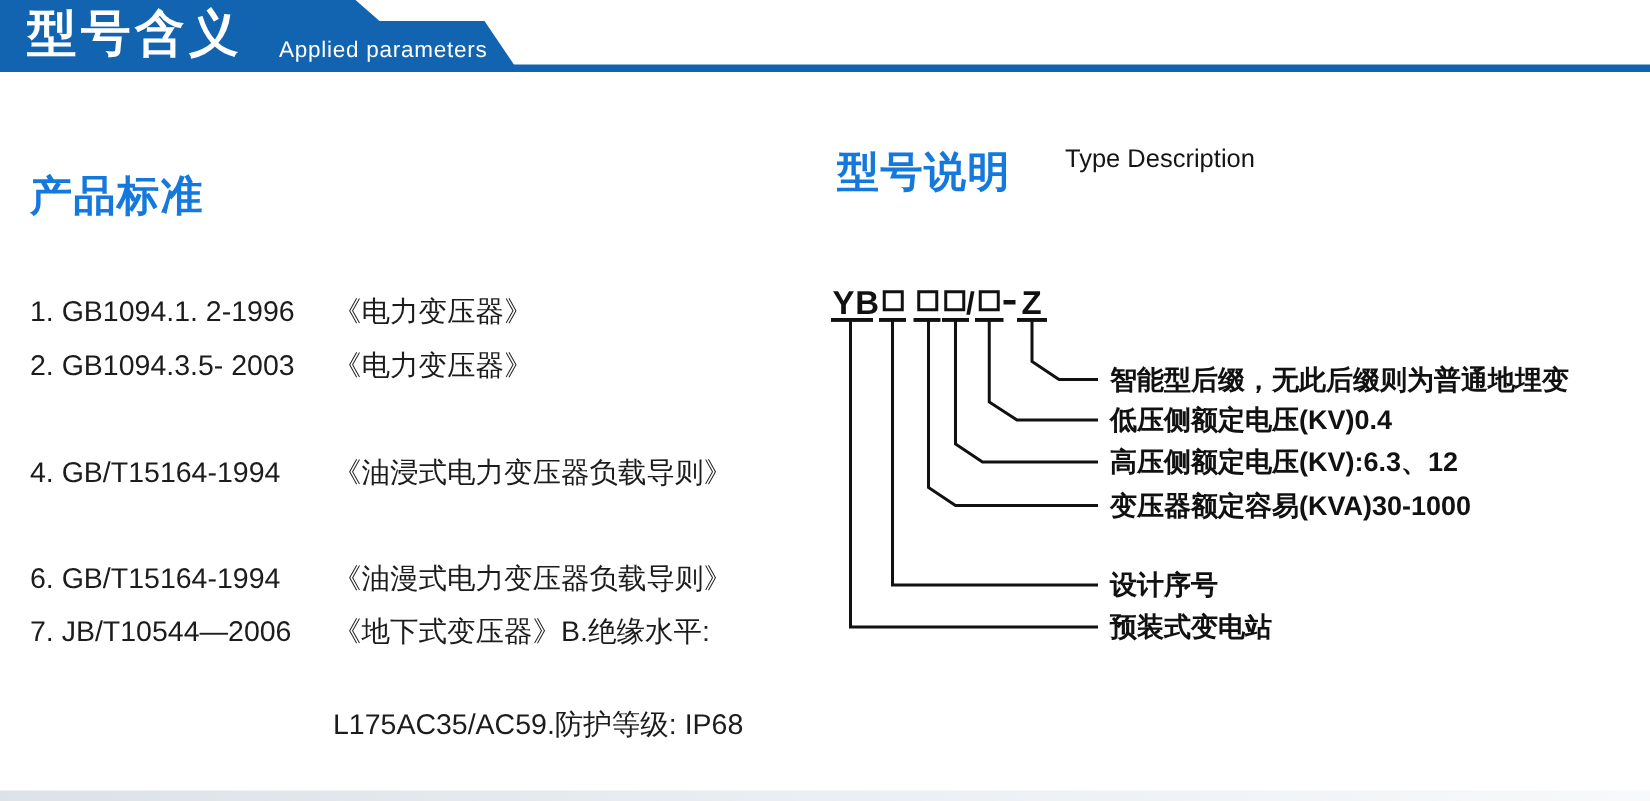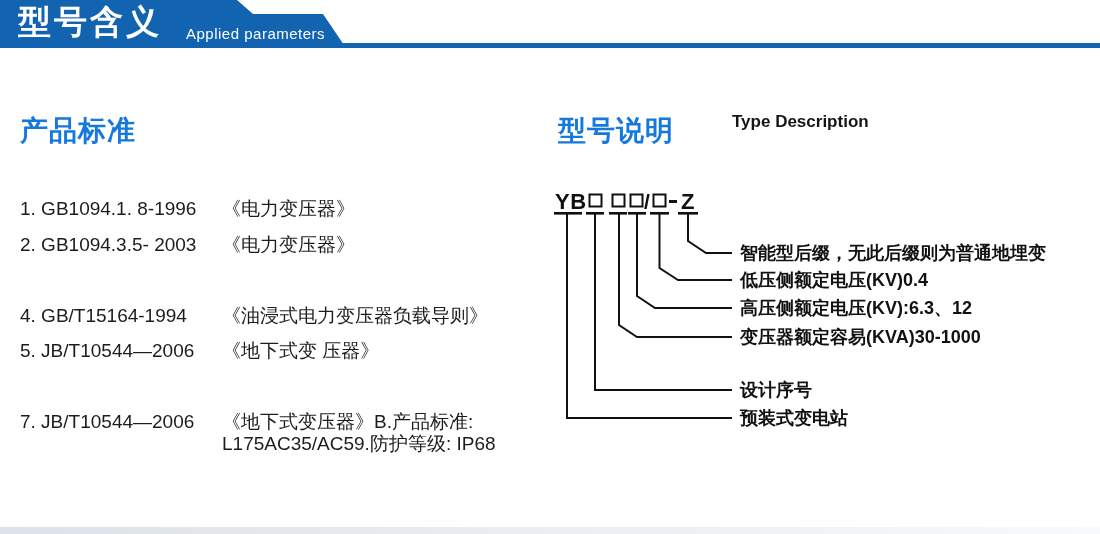--- a/index.html
+++ b/index.html
@@ -15,22 +15,22 @@
   .header-sub{
     position:absolute;left:186px;top:25px;color:#ffffff;
     font-size:15px;font-weight:400;letter-spacing:0.5px;white-space:nowrap;
   }
 
   
   .sec-title{position:absolute;display:flex;align-items:flex-start;white-space:nowrap;}
   .sec-title .zh{font-size:28px;font-weight:700;color:#1478dc;letter-spacing:1px;}
   .sec-title .en{font-size:17px;font-weight:400;color:#151515;margin-left:13px;}
   .sec-left{left:20px;top:112px;}
-  .sec-right{left:558px;top:112px;gap:44px;}
-  .sec-right .en{margin-left:14px;font-weight:bold;}
+  .sec-right{left:558px;top:96px;}
+  .sec-right .en{margin-left:36px;}
 
   
   .std-row{position:absolute;left:20px;white-space:nowrap;color:#1c1c1c;font-size:19px;line-height:24px;}
   .std-row .code{display:inline-block;min-width:202px;}
   .std-cont{position:absolute;left:222px;white-space:nowrap;color:#1c1c1c;font-size:19px;line-height:24px;}
 
   
   .diagram-svg{position:absolute;left:540px;top:185px;width:560px;height:335px;display:block;}
   .diagram-svg text{fill:#111111;}
   .code-txt{font-family:"Liberation Sans","DejaVu Sans",sans-serif;font-weight:700;}
@@ -56,35 +56,35 @@
 
   <div class="sec-title sec-left">
     <span class="zh">产品标准</span>
   </div>
   <div class="sec-title sec-right">
     <span class="zh">型号说明</span>
     <span class="en">Type Description</span>
   </div>
 
   <div class="std-row" style="top:197px;">
-    <span class="code">1. GB1094.1. 8-1996</span><span>《电力变压器》</span>
+    <span class="code">1. GB1094.1. 2-1996</span><span>《电力变压器》</span>
   </div>
   <div class="std-row" style="top:233px;">
     <span class="code">2. GB1094.3.5- 2003</span><span>《电力变压器》</span>
   </div>
   <div class="std-row" style="top:304px;">
     <span class="code">4. GB/T15164-1994</span><span>《油浸式电力变压器负载导则》</span>
   </div>
-  <div class="std-row" style="top:339px;">
-    <span class="code">5. JB/T10544—2006</span><span>《地下式变 压器》</span>
+  <div class="std-row" style="top:375px;">
+    <span class="code">6. GB/T15164-1994</span><span>《油漫式电力变压器负载导则》</span>
   </div>
   <div class="std-row" style="top:410px;">
-    <span class="code">7. JB/T10544—2006</span><span>《地下式变压器》B.产品标准:</span>
+    <span class="code">7. JB/T10544—2006</span><span>《地下式变压器》B.绝缘水平:</span>
   </div>
-  <div class="std-cont" style="top:432px;">L175AC35/AC59.防护等级: IP68</div>
+  <div class="std-cont" style="top:472px;">L175AC35/AC59.防护等级: IP68</div>
 
   <svg class="diagram-svg" viewBox="0 0 560 335">
 
     <text class="code-txt" x="15" y="24" font-size="22" letter-spacing="0.5">YB</text>
     <rect x="49.5" y="9.5" width="12" height="12" fill="none" stroke="#111" stroke-width="2"></rect>
     <rect x="72.5" y="9.5" width="12" height="12" fill="none" stroke="#111" stroke-width="2"></rect>
     <rect x="90.5" y="9.5" width="12" height="12" fill="none" stroke="#111" stroke-width="2"></rect>
     <text class="code-txt" x="104" y="24" font-size="21">/</text>
     <rect x="113.5" y="9.5" width="12" height="12" fill="none" stroke="#111" stroke-width="2"></rect>
     <rect x="129" y="15" width="8" height="3" fill="#111"></rect>

